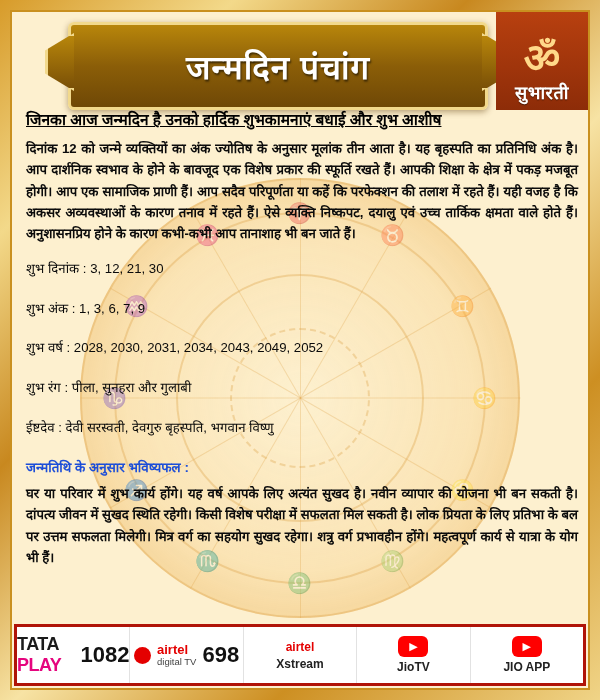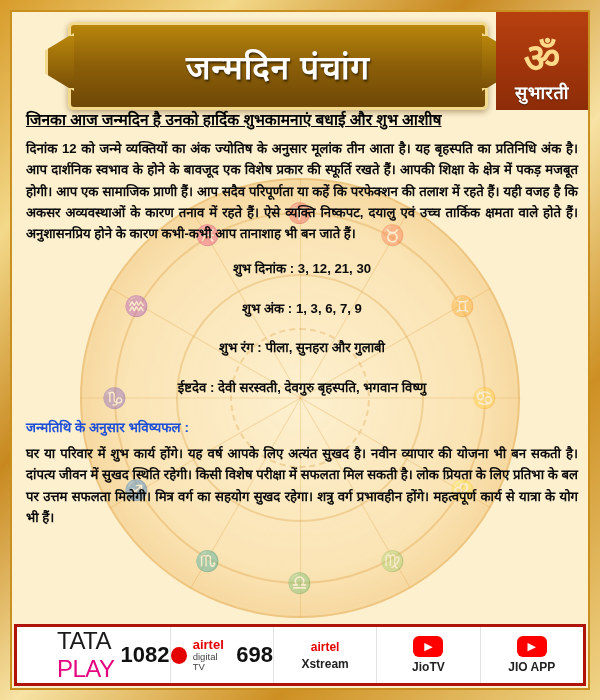--- a/index.html
+++ b/index.html
@@ -181,22 +181,21 @@
     text-align: justify;
     margin-bottom: 14px;
     color: #0b0b0b;
     font-weight: bold;
   }
   .kv {
     font-size: 13.2px;
     line-height: 1.5;
     margin: 0 0 20px 0;
     color: #0b0b0b;
-    font-weight: bold;
-    text-align: center;
+    font-weight: normal;
   }
   .section-head {
     font-size: 13.4px;
     font-weight: bold;
     margin: 4px 0 7px 0;
     color: #1d4ed8;
   }
   
   .footer {
     position: absolute;
@@ -215,25 +214,24 @@
     height: 100%;
     display: flex;
     align-items: center;
     justify-content: center;
     gap: 6px;
     border-right: 1px solid #e2e2e2;
     box-sizing: border-box;
   }
   .f-cell:last-child { border-right: none; }
   .tata {
-    font-size: 24px;
-    font-weight: normal;
+    font-size: 18px;
+    font-weight: bold;
     color: #1a1a1a;
     letter-spacing: -.5px;
-    padding-left: 40px;
   }
   .tata .play { color: #e5057e; }
   .num {
     font-size: 22px;
     font-weight: bold;
     color: #111;
   }
   .airtel-dot {
     width: 17px; height: 17px;
     border-radius: 50%;
@@ -300,20 +298,23 @@
     <div class="headline">जिनका आज जन्मदिन है उनको हार्दिक शुभकामनाएं बधाई और शुभ आशीष</div>
     <div class="para">दिनांक 12 को जन्मे व्यक्तियों का अंक ज्योतिष के अनुसार मूलांक तीन आता है। यह बृहस्पति का प्रतिनिधि अंक है। आप दार्शनिक स्वभाव के होने के बावजूद एक विशेष प्रकार की स्फूर्ति रखते हैं। आपकी शिक्षा के क्षेत्र में पकड़ मजबूत होगी। आप एक सामाजिक प्राणी हैं। आप सदैव परिपूर्णता या कहें कि परफेक्शन की तलाश में रहते हैं। यही वजह है कि अकसर अव्यवस्थाओं के कारण तनाव में रहते हैं। ऐसे व्यक्ति निष्कपट, दयालु एवं उच्च तार्किक क्षमता वाले होते हैं। अनुशासनप्रिय होने के कारण कभी-कभी आप तानाशाह भी बन जाते हैं।</div>
 
     <div class="kv">
       <span>शुभ दिनांक</span><span> : </span><span>3, 12, 21, 30</span>
     </div>
     <div class="kv">
       <span>शुभ अंक</span><span> : </span><span>1, 3, 6, 7, 9</span>
     </div>
     <div class="kv">
+      <span>शुभ वर्ष</span><span> : </span><span>2028, 2030, 2031, 2034, 2043, 2049, 2052</span>
+    </div>
+    <div class="kv">
       <span>शुभ रंग</span><span> : </span><span>पीला, सुनहरा और गुलाबी</span>
     </div>
     <div class="kv">
       <span>ईष्टदेव</span><span> : </span><span>देवी सरस्वती, देवगुरु बृहस्पति, भगवान विष्णु</span>
     </div>
 
     <div class="section-head">जन्मतिथि के अनुसार भविष्यफल :</div>
     <div class="para">घर या परिवार में शुभ कार्य होंगे। यह वर्ष आपके लिए अत्यंत सुखद है। नवीन व्यापार की योजना भी बन सकती है। दांपत्य जीवन में सुखद स्थिति रहेगी। किसी विशेष परीक्षा में सफलता मिल सकती है। लोक प्रियता के लिए प्रतिभा के बल पर उत्तम सफलता मिलेगी। मित्र वर्ग का सहयोग सुखद रहेगा। शत्रु वर्ग प्रभावहीन होंगे। महत्वपूर्ण कार्य से यात्रा के योग भी हैं।</div>
   </div>
 

